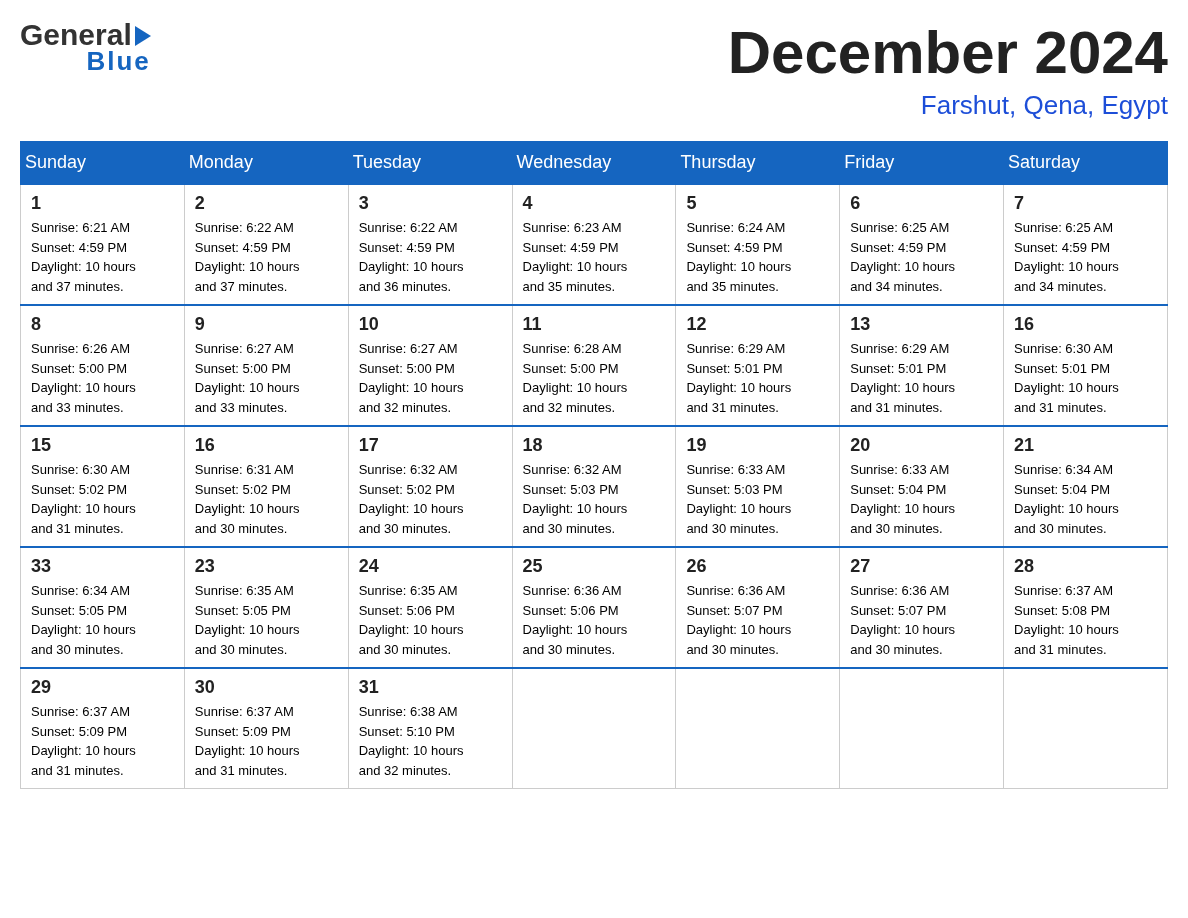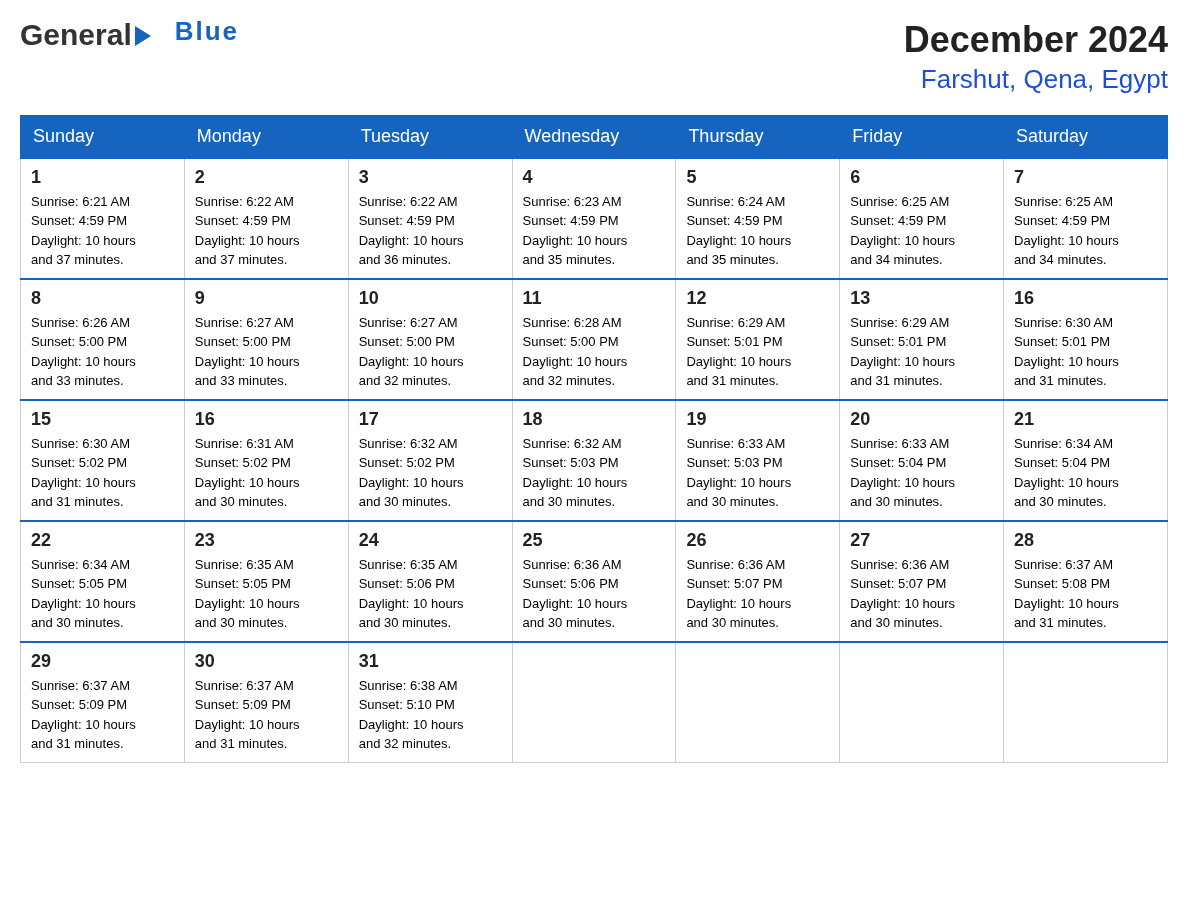--- a/index.html
+++ b/index.html
@@ -11,48 +11,48 @@
       min-height: 918px;
     }
     .header {
       display: flex;
       justify-content: space-between;
       align-items: flex-start;
       margin-bottom: 20px;
     }
     .logo {
       display: flex;
-      flex-direction: row;
-      align-items: flex-start;
+      flex-direction: column;
+      align-items: flex-end;
     }
     .title-section {
       text-align: right;
     }
     .month-title {
-      font-size: 36px;
+      font-size: 60px;
       font-weight: bold;
       color: #222;
       line-height: 1.1;
     }
     .location-title {
       font-size: 26px;
       color: #1d4ed8;
       margin-top: 4px;
     }
     .calendar {
       width: 100%;
       border-collapse: collapse;
       border: 1px solid #aaa;
     }
     .calendar th {
       background-color: #1565c0;
       color: #fff;
       font-size: 18px;
       font-weight: normal;
-      padding: 10px 12px;
+      padding: 10px 4px;
       text-align: left;
       border: 1px solid #1565c0;
     }
     .calendar td {
       vertical-align: top;
       padding: 8px 10px;
       border: 1px solid #ccc;
       width: 14.28%;
       min-height: 100px;
       font-size: 13px;
@@ -195,21 +195,21 @@
           <span class="day-number">20</span>
 <div class="day-info">Sunrise: 6:33 AM<br>Sunset: 5:04 PM<br>Daylight: 10 hours<br> and 30 minutes.</div>
         </td>
         <td>
           <span class="day-number">21</span>
 <div class="day-info">Sunrise: 6:34 AM<br>Sunset: 5:04 PM<br>Daylight: 10 hours<br> and 30 minutes.</div>
         </td>
       </tr>
       <tr>
         <td>
-          <span class="day-number">22</span>
+          <span class="day-number">33</span>
 <div class="day-info">Sunrise: 6:34 AM<br>Sunset: 5:05 PM<br>Daylight: 10 hours<br> and 30 minutes.</div>
         </td>
         <td>
           <span class="day-number">23</span>
 <div class="day-info">Sunrise: 6:35 AM<br>Sunset: 5:05 PM<br>Daylight: 10 hours<br> and 30 minutes.</div>
         </td>
         <td>
           <span class="day-number">24</span>
 <div class="day-info">Sunrise: 6:35 AM<br>Sunset: 5:06 PM<br>Daylight: 10 hours<br> and 30 minutes.</div>
         </td>

